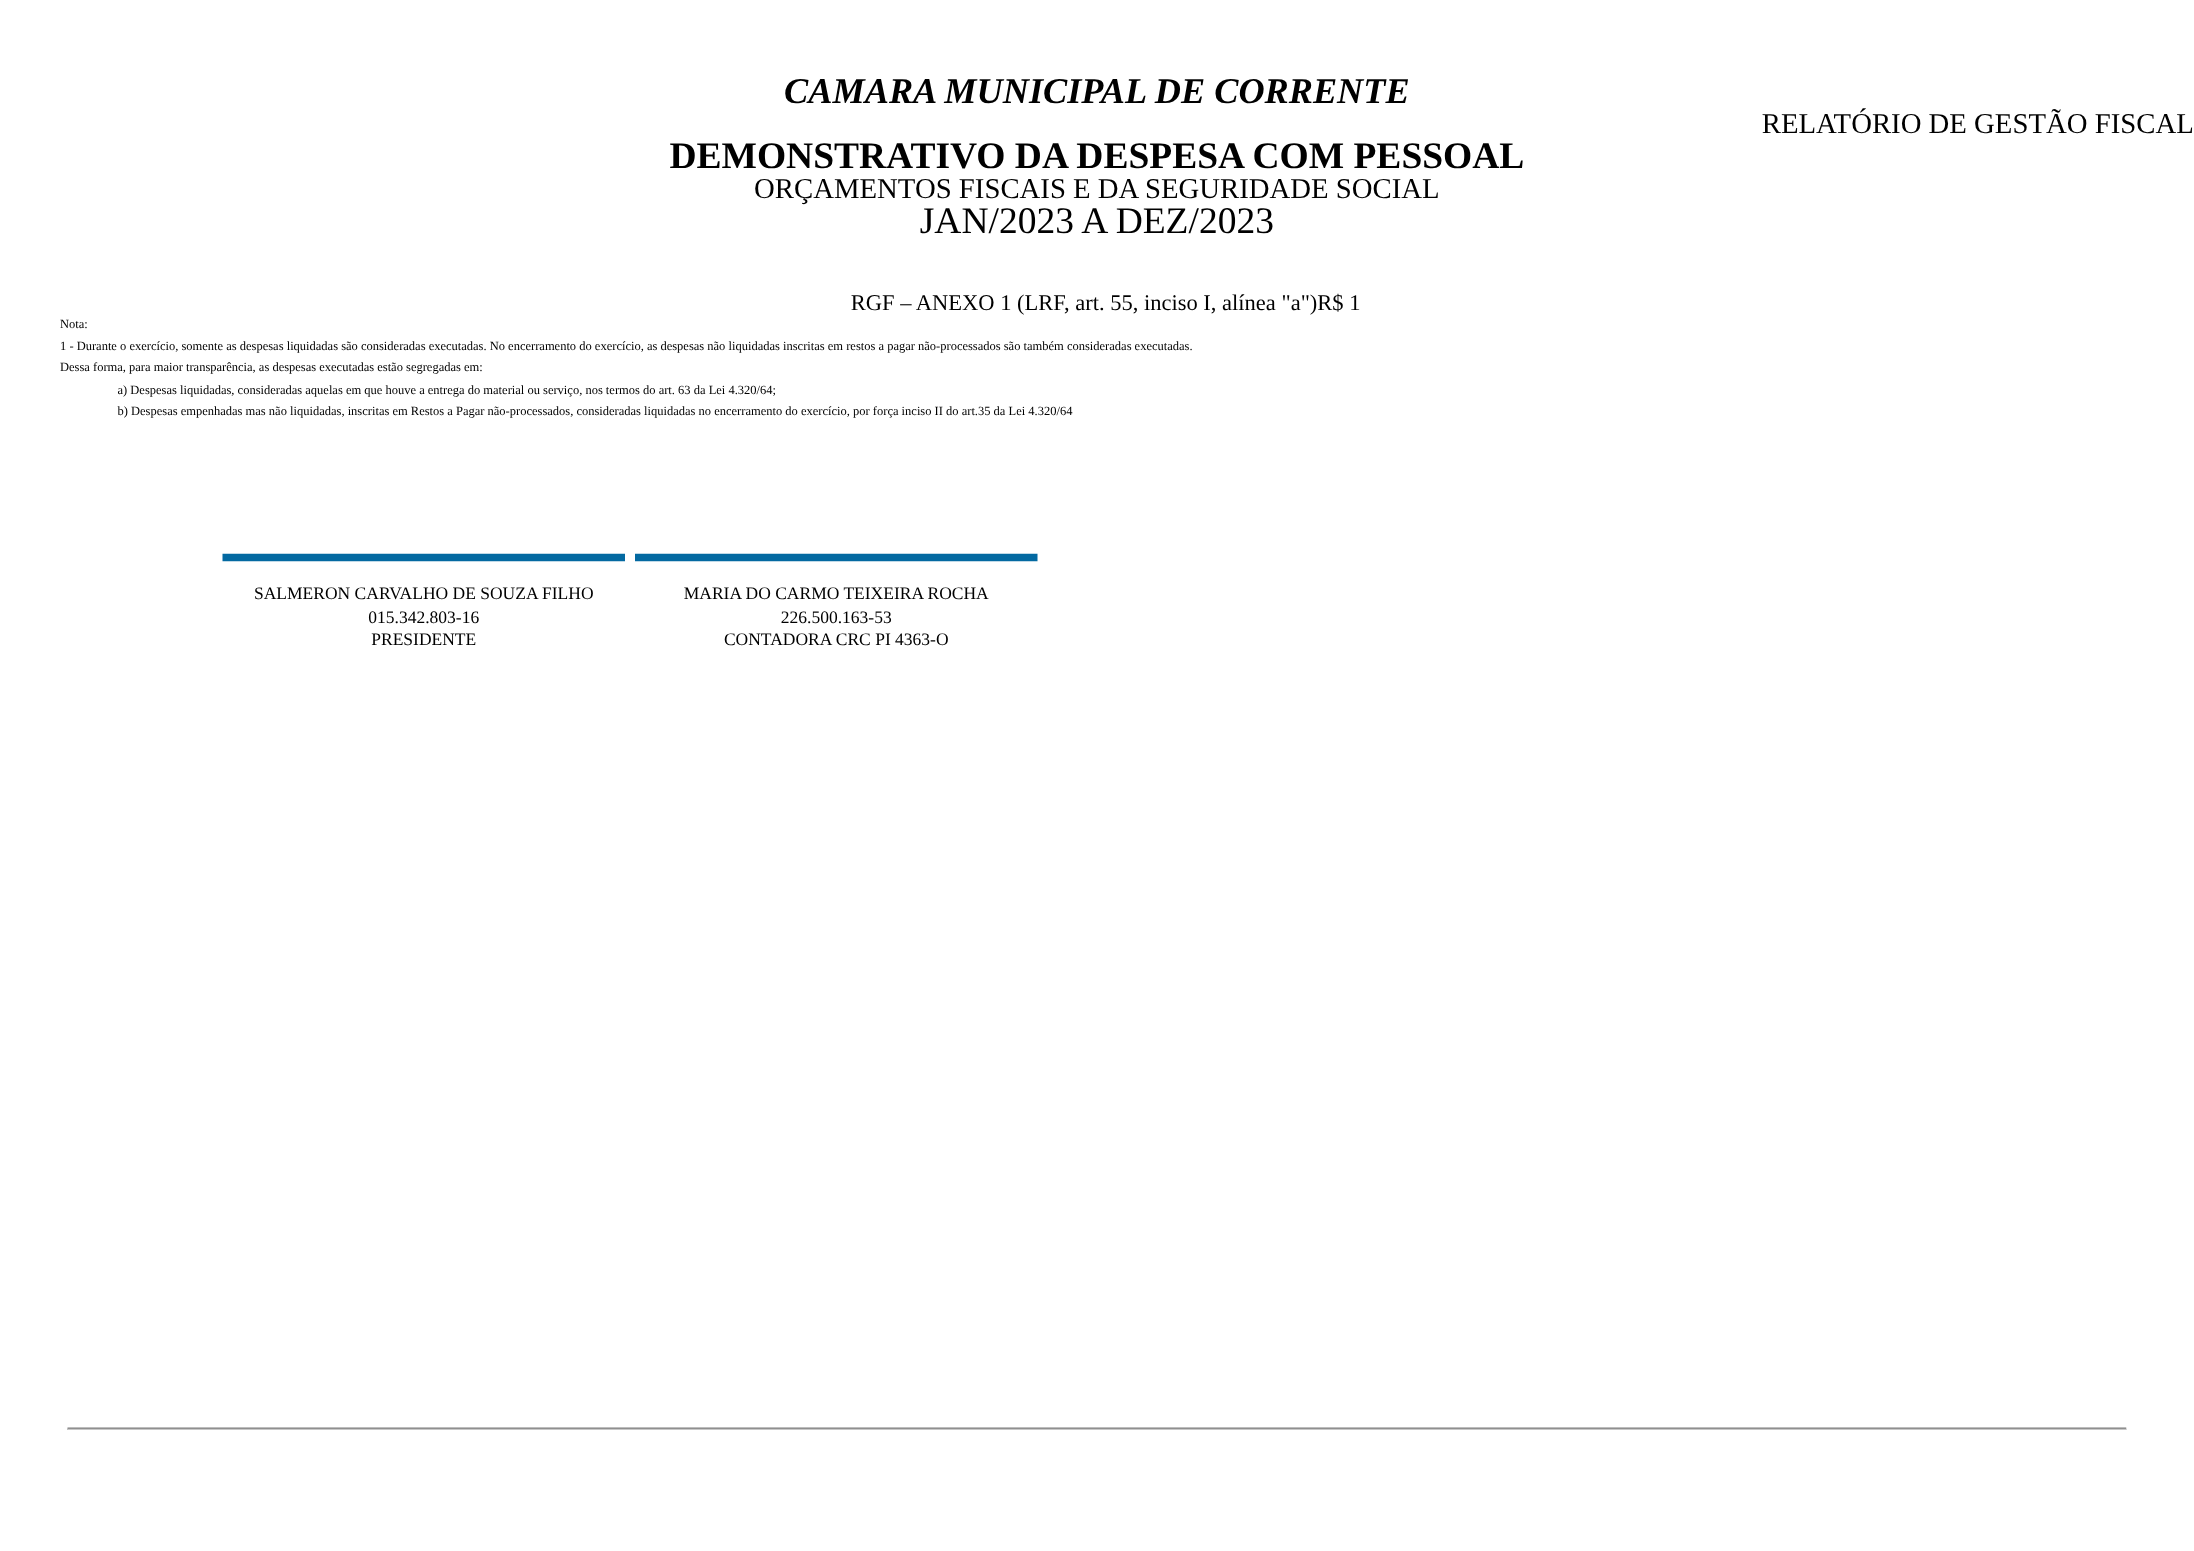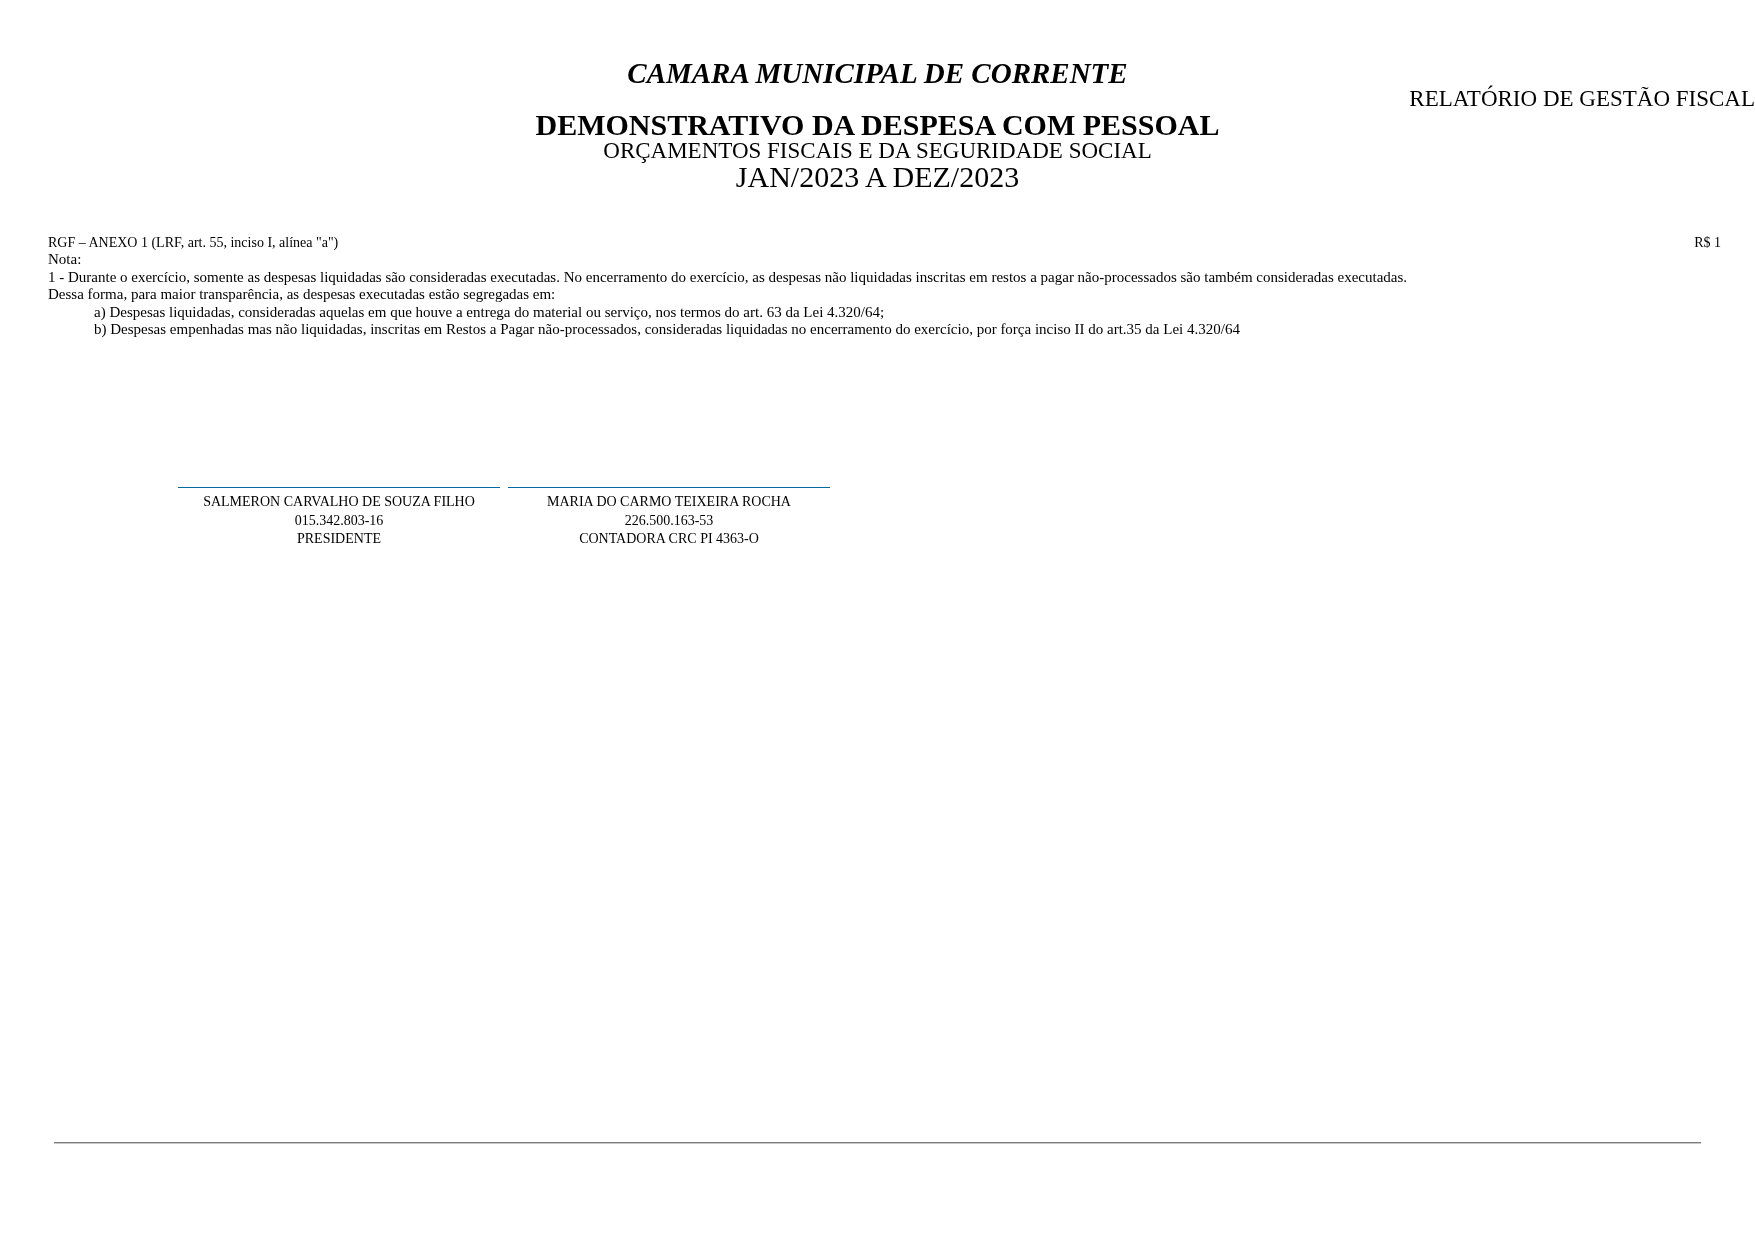--- a/index.html
+++ b/index.html
@@ -28,51 +28,50 @@
   .t4 { font-size: 23px; }
   .t5 { font-size: 30px; }
 
   
   .meta-row {
     position: absolute;
     top: 234px;
     left: 48px;
     right: 34px;
     display: flex;
-    justify-content: space-between;
-    font-size: 14px;
+    justify-content: center;
+    font-size: 18px;
     line-height: 17px;
   }
 
   
   .notes {
     position: absolute;
     top: 251px;
     left: 48px;
     right: 20px;
-    font-size: 15px;
+    font-size: 10px;
   }
   .note-line { line-height: 17.5px; white-space: nowrap; }
   .note-line.indent { padding-left: 46px; }
 
   
   .signatures {
     position: absolute;
     top: 443px;
     left: 178px;
     display: flex;
     gap: 8px;
   }
   .sig {
     width: 322px;
     text-align: center;
     font-size: 14px;
-    border-top: 1px solid #0369a1;
-    padding-top: 5px;
-    margin-top: 44px;
+    border-top: 6px solid #0369a1;
+    padding-top: 18px;
   }
   .sig > div { line-height: 18.5px; white-space: nowrap; }
 
   
   .bottom-rule {
     position: absolute;
     top: 1142px;
     left: 54px;
     width: 1647px;
     height: 2px;

